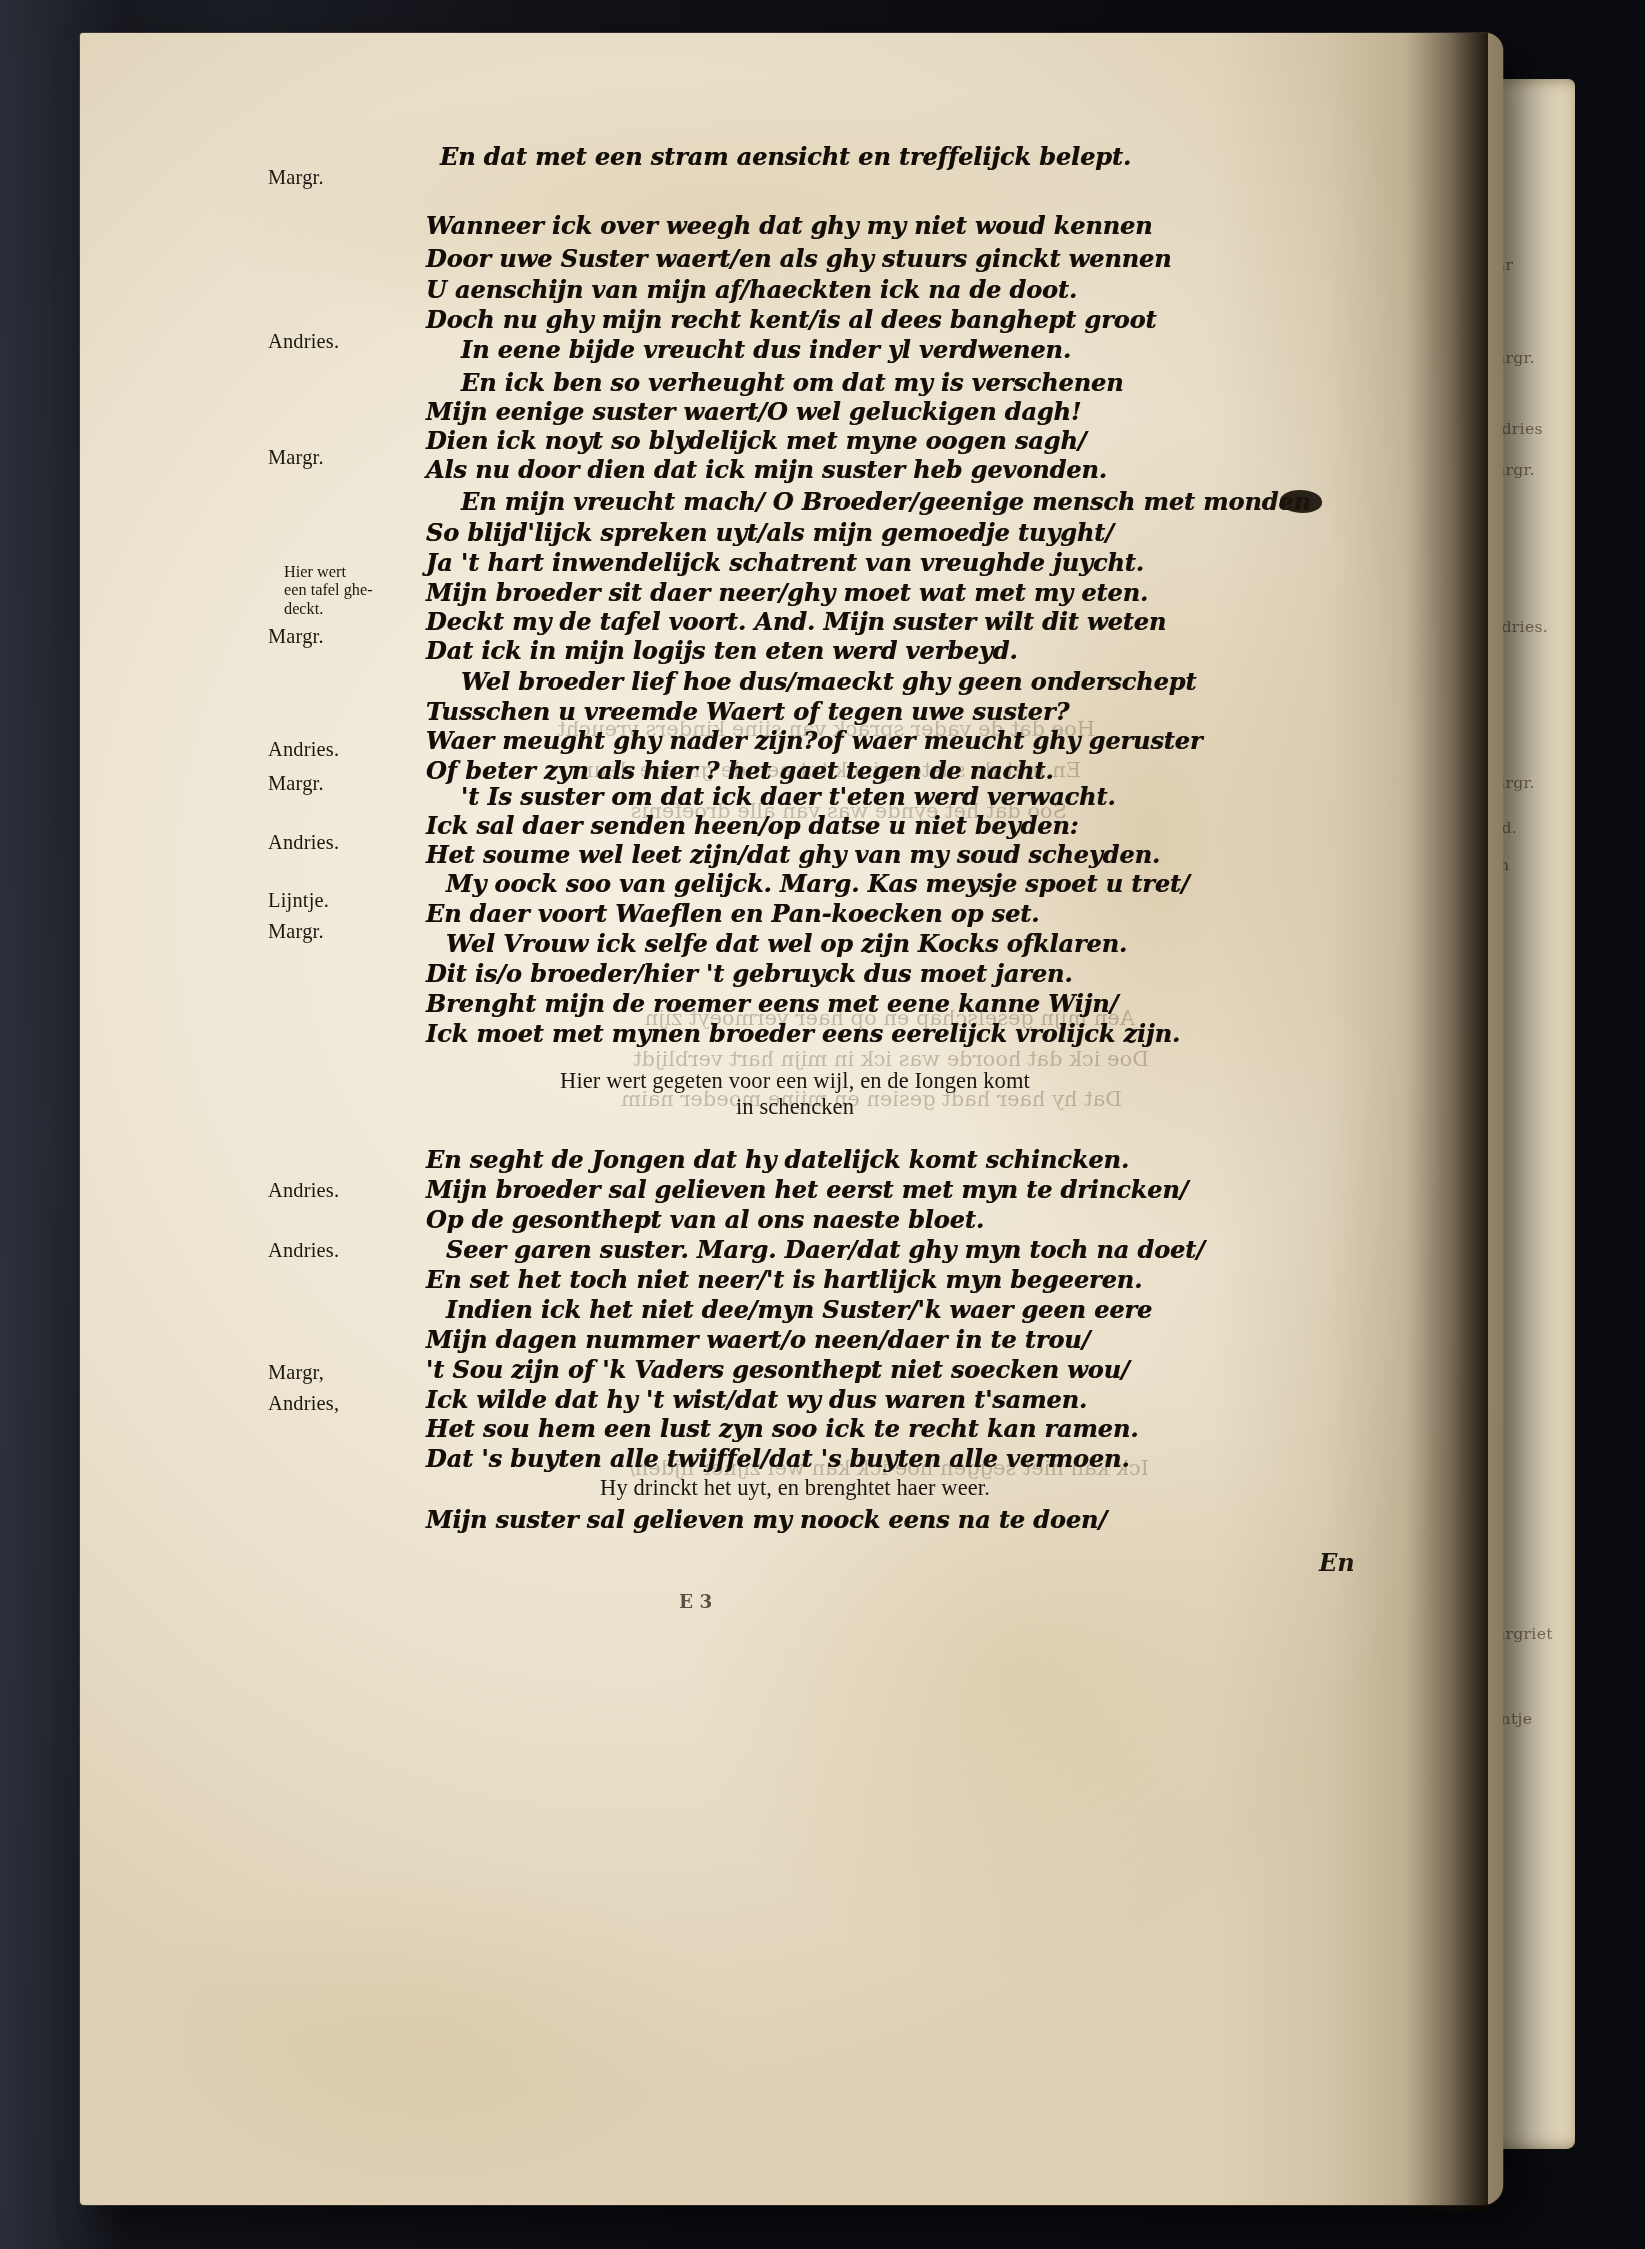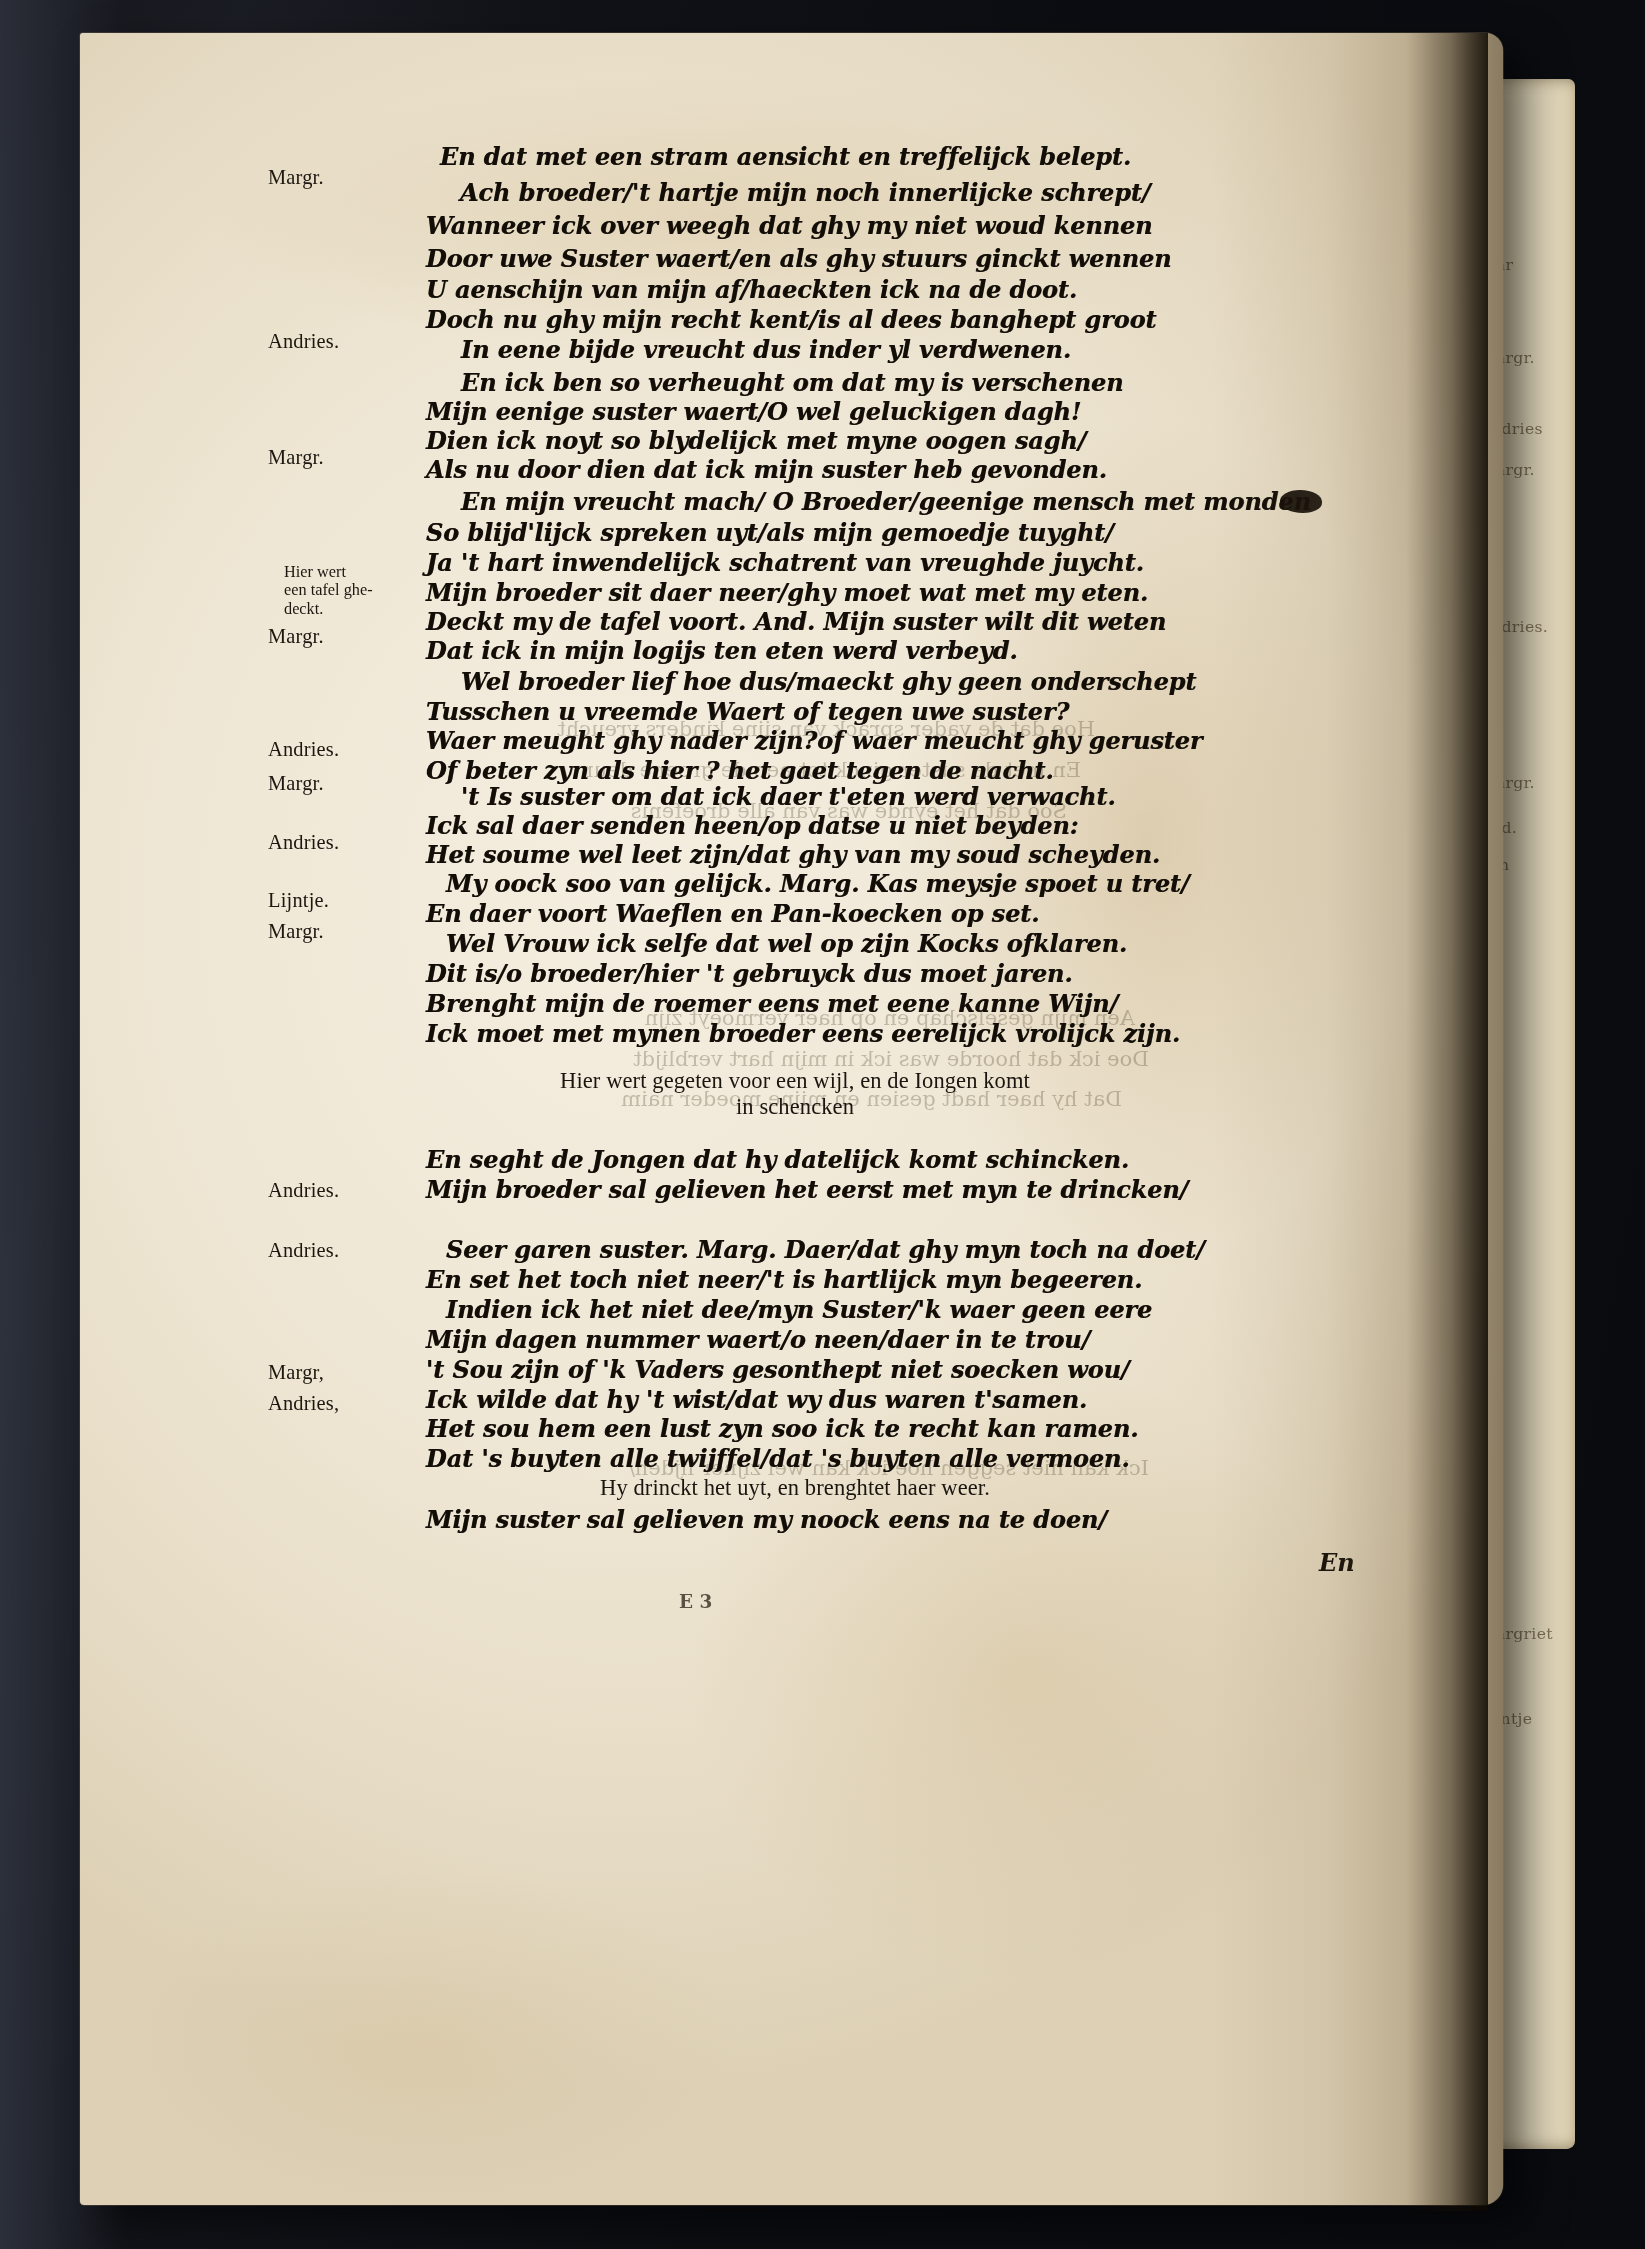--- a/index.html
+++ b/index.html
@@ -255,21 +255,20 @@
       <div class="speaker" style="left:188px; top:1328px;">Margr,</div>
       <div class="speaker" style="left:188px; top:1359px;">Andries,</div>
 
       <div class="stage-left" style="left:204px; top:530px;">
         <div>Hier wert</div>
         <div>een tafel ghe-</div>
         <div>deckt.</div>
       </div>
 
       <div class="vers" style="left:360px; top:109px;">En dat met een stram aensicht en treffelijck belept.</div>
-      <div class="vers" style="left:380px; top:145px;">Ach broeder/'t hartje mijn noch innerlijcke schrept/</div>
       <div class="vers" style="left:346px; top:178px;">Wanneer ick over weegh dat ghy my niet woud kennen</div>
       <div class="vers" style="left:346px; top:211px;">Door uwe Suster waert/en als ghy stuurs ginckt wennen</div>
       <div class="vers" style="left:346px; top:242px;">U aenschijn van mijn af/haeckten ick na de doot.</div>
       <div class="vers" style="left:346px; top:272px;">Doch nu ghy mijn recht kent/is al dees banghept groot</div>
       <div class="vers" style="left:381px; top:302px;">In eene bijde vreucht dus inder yl verdwenen.</div>
       <div class="vers" style="left:381px; top:335px;">En ick ben so verheught om dat my is verschenen</div>
       <div class="vers" style="left:346px; top:364px;">Mijn eenige suster waert/O wel geluckigen dagh!</div>
       <div class="vers" style="left:346px; top:393px;">Dien ick noyt so blydelijck met myne oogen sagh/</div>
       <div class="vers" style="left:346px; top:422px;">Als nu door dien dat ick mijn suster heb gevonden.</div>
       <div class="vers" style="left:381px; top:454px;">En mijn vreucht mach/ O Broeder/geenige mensch met monden</div>
@@ -292,20 +291,21 @@
       <div class="vers" style="left:346px; top:956px;">Brenght mijn de roemer eens met eene kanne Wijn/</div>
       <div class="vers" style="left:346px; top:986px;">Ick moet met mynen broeder eens eerelijck vrolijck zijn.</div>
 
       <div class="roman-stage" style="left:286px; top:1035px; width:858px;">
         <div>Hier wert gegeten voor een wijl, en de Iongen komt</div>
         <div>in  schencken</div>
       </div>
 
       <div class="vers" style="left:346px; top:1112px;">En seght de Jongen dat hy datelijck komt schincken.</div>
       <div class="vers" style="left:346px; top:1142px;">Mijn broeder sal gelieven het eerst met myn te drincken/</div>
+      <div class="vers" style="left:346px; top:1172px;">Op de gesonthept van al ons naeste bloet.</div>
       <div class="vers" style="left:366px; top:1202px;">Seer garen suster.  Marg.  Daer/dat ghy myn toch na doet/</div>
       <div class="vers" style="left:346px; top:1232px;">En set het toch niet neer/'t is hartlijck myn begeeren.</div>
       <div class="vers" style="left:366px; top:1262px;">Indien ick het niet dee/myn Suster/'k waer geen eere</div>
       <div class="vers" style="left:346px; top:1292px;">Mijn dagen nummer waert/o neen/daer in te trou/</div>
       <div class="vers" style="left:346px; top:1322px;">'t Sou zijn of 'k Vaders gesonthept niet soecken wou/</div>
       <div class="vers" style="left:346px; top:1352px;">Ick wilde dat hy 't wist/dat wy dus waren t'samen.</div>
       <div class="vers" style="left:346px; top:1381px;">Het sou hem een lust zyn soo ick te recht kan ramen.</div>
       <div class="vers" style="left:346px; top:1411px;">Dat 's buyten alle twijffel/dat 's buyten alle vermoen.</div>
 
       <div class="roman-stage" style="left:286px; top:1442px; width:858px;">

